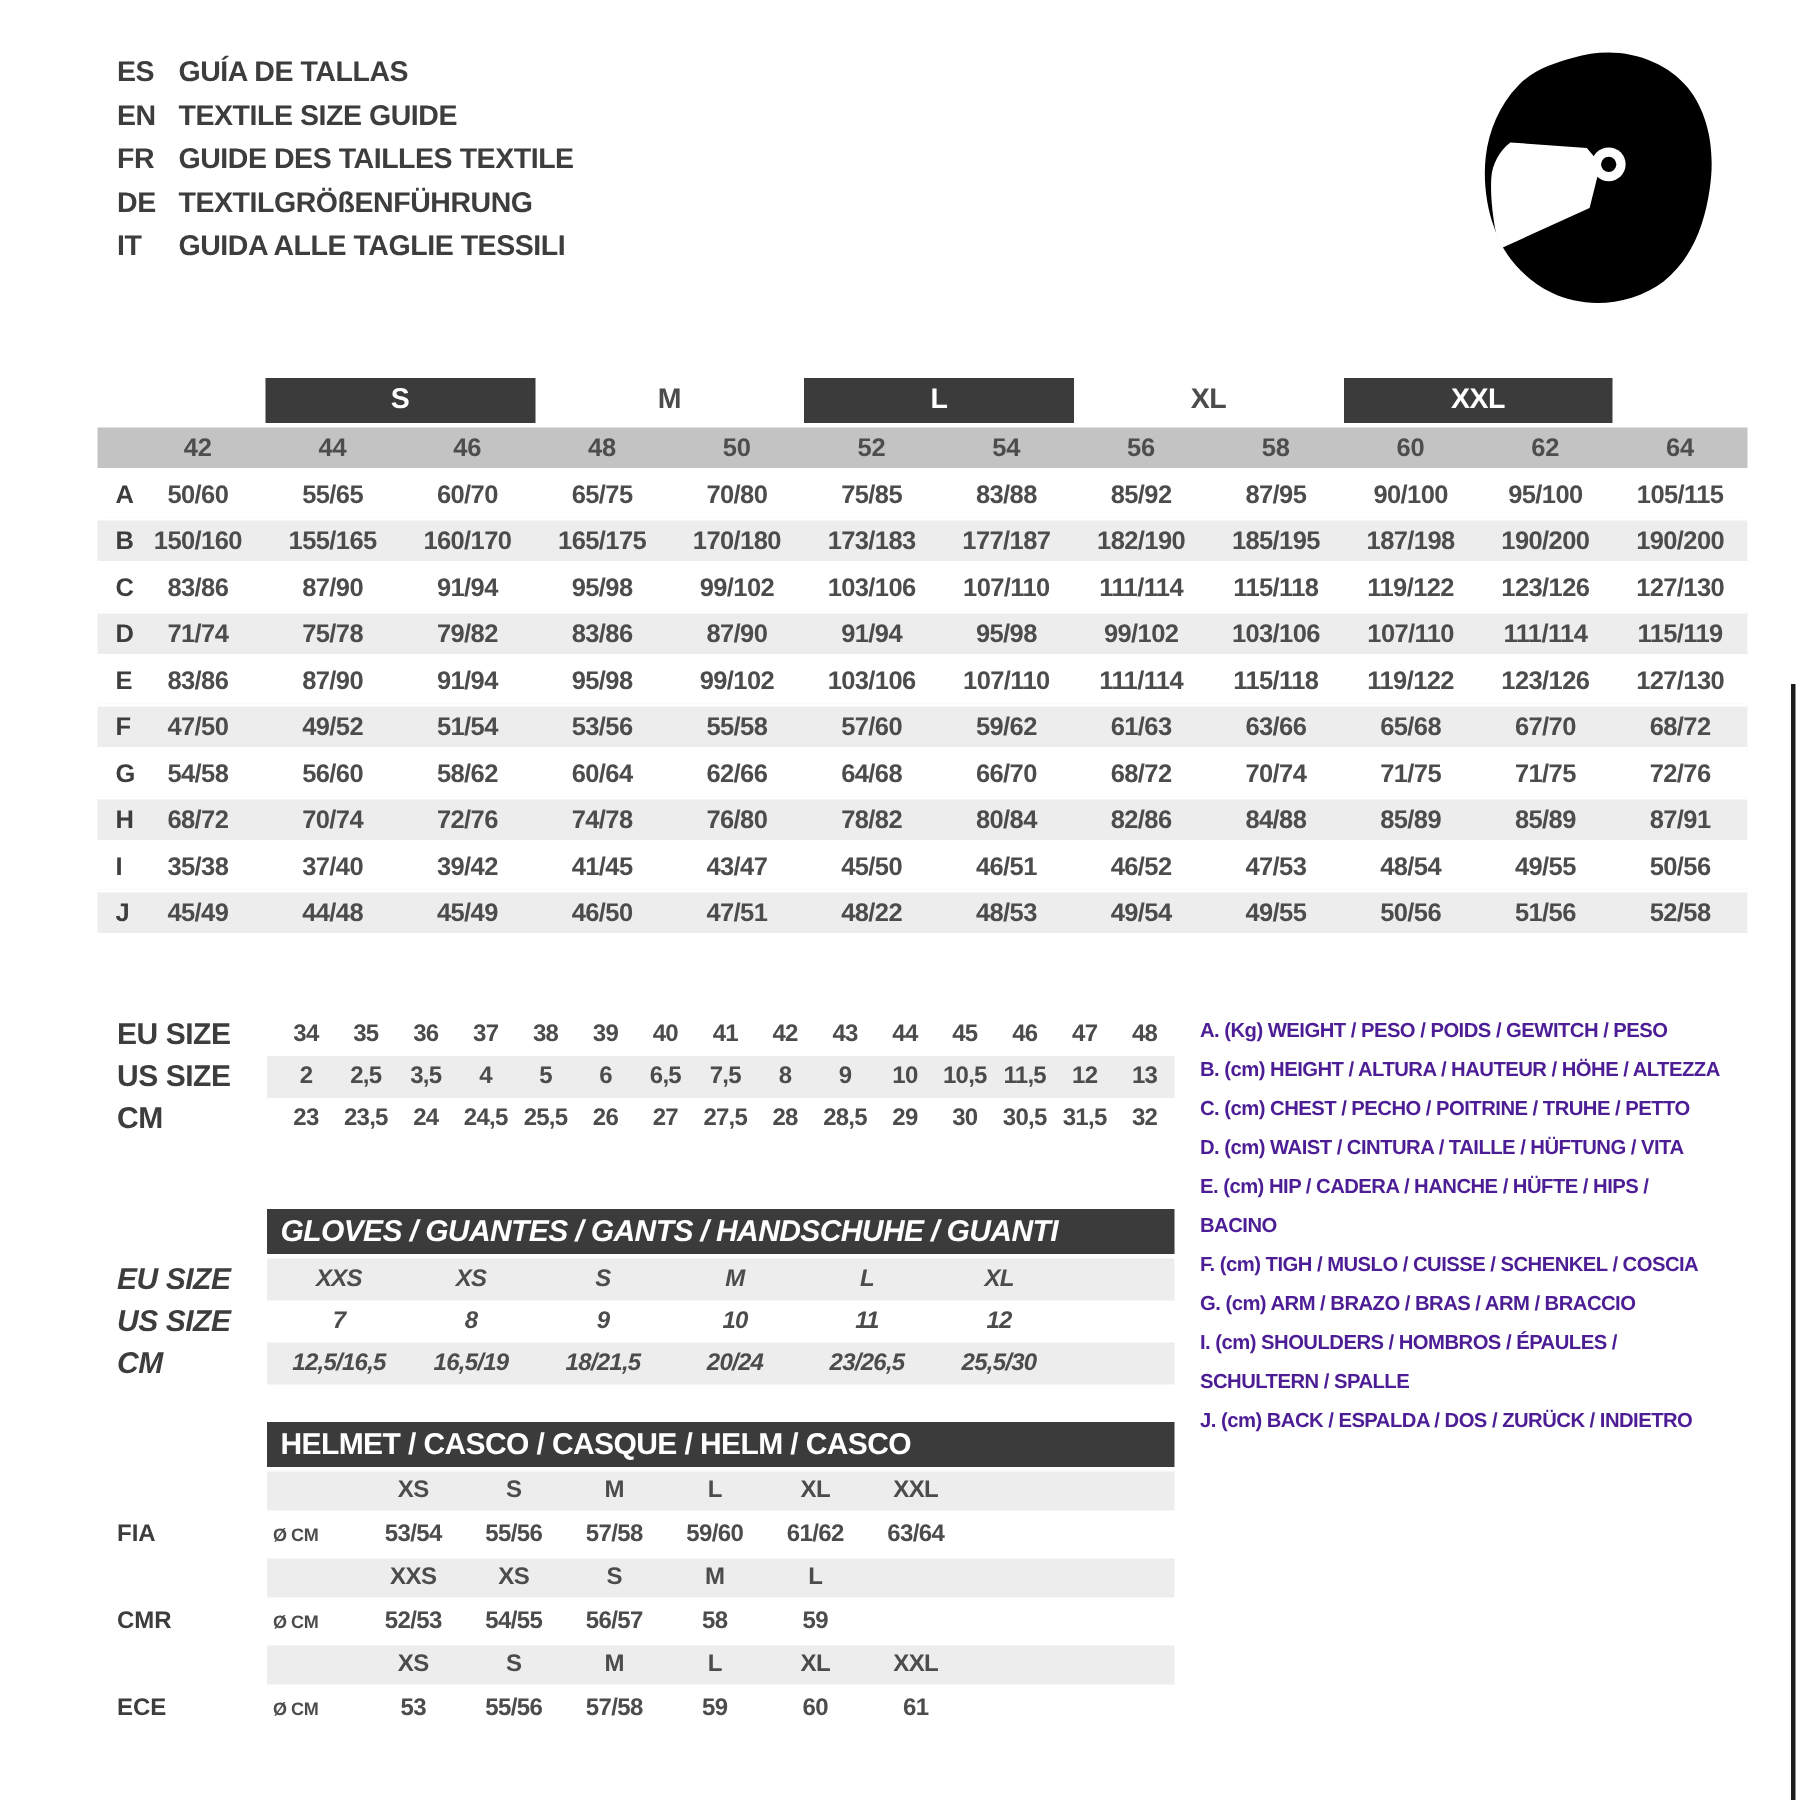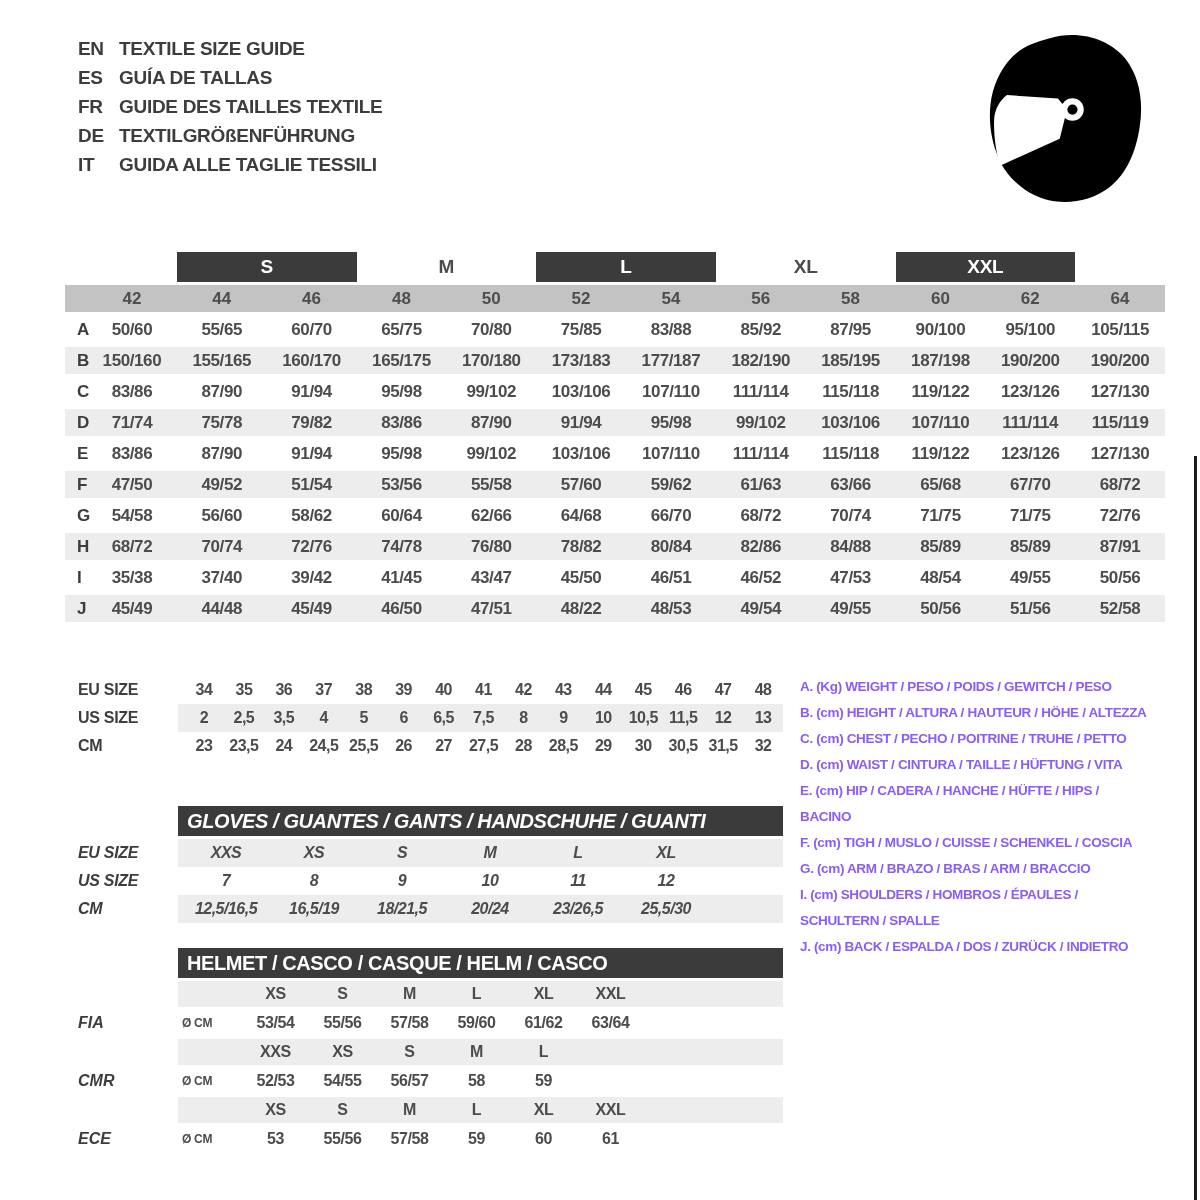--- a/index.html
+++ b/index.html
@@ -25,57 +25,57 @@
   .mrow:nth-child(even){background:#ededed;border-top:2px solid #fff;border-bottom:2px solid #fff;}
   .mlabel{display:flex;align-items:center;padding-left:12px;font-size:17px;color:#3d3d3d;}
   .mcell{display:flex;align-items:center;justify-content:center;font-size:17px;letter-spacing:-0.4px;white-space:nowrap;}
 
   
   .subtable{position:absolute;left:78px;width:705px;}
   .subbar{margin-left:100px;width:605px;height:30px;background:#3b3b3b;color:#fff;
           display:flex;align-items:center;box-sizing:border-box;padding-left:9px;
           font-size:20px;letter-spacing:-0.4px;white-space:nowrap;margin-bottom:3px;}
   .srow{display:flex;height:28px;}
-  .slabel{width:100px;display:flex;align-items:center;font-size:16px;color:#3d3d3d;letter-spacing:-0.3px;}
+  .slabel{width:100px;display:flex;align-items:center;font-size:20px;color:#3d3d3d;letter-spacing:-0.3px;}
   .scells{width:605px;display:grid;box-sizing:border-box;}
   .scells-shoes{grid-template-columns:repeat(15,1fr);padding-left:6px;}
   .scells-gloves{grid-template-columns:repeat(6,88px) 1fr;padding-left:4px;}
   .subtable > .srow:nth-child(even) .scells{background:#ededed;}
   .scell{display:flex;align-items:center;justify-content:center;font-size:16px;letter-spacing:-0.5px;white-space:nowrap;}
 
   
   .hrow{display:flex;}
   .hrow[data-kind="sizes"]{height:26px;}
   .hrow[data-kind="values"]{height:32px;}
-  .hstd{width:100px;display:flex;align-items:center;font-size:16px;color:#3d3d3d;font-style:italic;}
+  .hstd{width:100px;display:flex;align-items:center;font-size:16px;color:#3d3d3d;}
   .hband{width:605px;display:grid;grid-template-columns:64px repeat(6,67px) 1fr;box-sizing:border-box;}
   .hrow[data-kind="sizes"] .hband{background:#ededed;}
   .hunit{display:flex;align-items:center;padding-left:4px;font-size:12px;letter-spacing:-0.3px;white-space:nowrap;}
   .hcell{display:flex;align-items:center;justify-content:center;font-size:16px;letter-spacing:-0.4px;white-space:nowrap;}
 
   
   .legend{position:absolute;left:800px;top:674px;width:352px;}
-  .legend-item{font-size:13.5px;line-height:26px;color:#8b5cf6;letter-spacing:-0.35px;}
+  .legend-item{font-size:13.5px;line-height:26px;color:#4c1d95;letter-spacing:-0.35px;}
 
   
   .edge-line{position:absolute;left:1194px;top:456px;width:3px;height:744px;background:#1c1c1c;}
 </style>
 </head>
 <body>
 
 <div class="canvas">
 
   <div class="langs">
     <div class="langrow">
+      <span class="langcode">ES</span>
+      <span class="langlabel">GUÍA DE TALLAS</span>
+    </div>
+      <div class="langrow">
       <span class="langcode">EN</span>
       <span class="langlabel">TEXTILE SIZE GUIDE</span>
-    </div>
-      <div class="langrow">
-      <span class="langcode">ES</span>
-      <span class="langlabel">GUÍA DE TALLAS</span>
     </div>
       <div class="langrow">
       <span class="langcode">FR</span>
       <span class="langlabel">GUIDE DES TAILLES TEXTILE</span>
     </div>
       <div class="langrow">
       <span class="langcode">DE</span>
       <span class="langlabel">TEXTILGRÖßENFÜHRUNG</span>
     </div>
       <div class="langrow">

